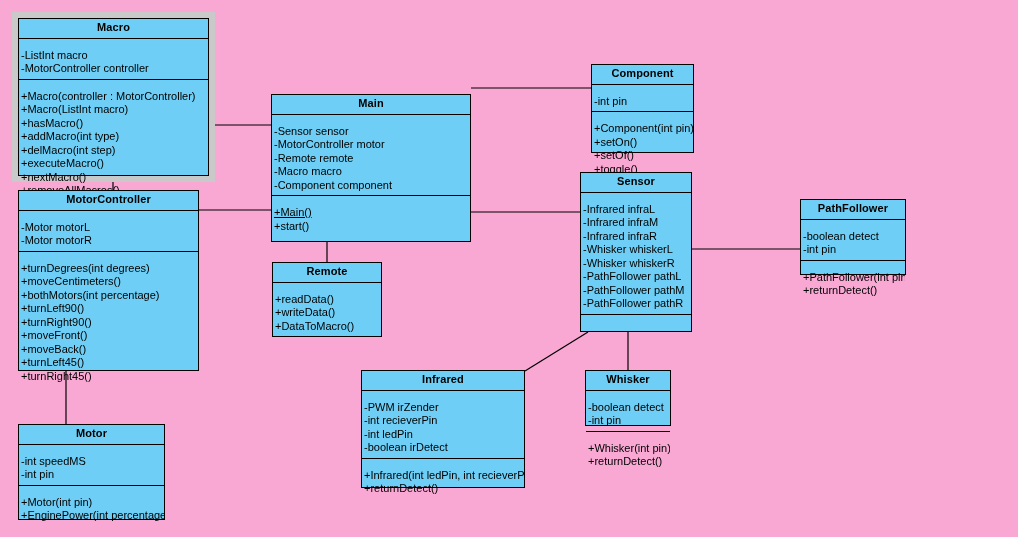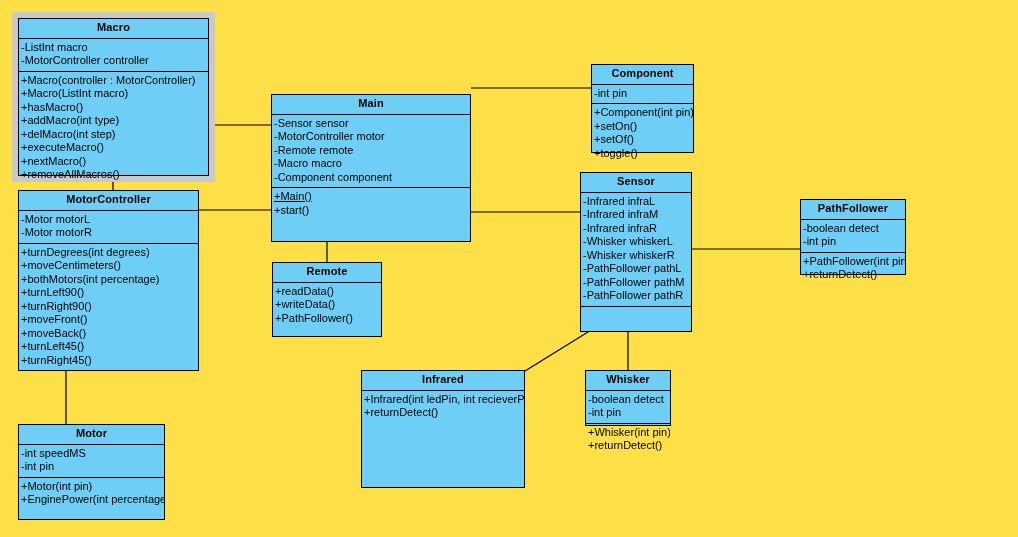--- a/index.html
+++ b/index.html
@@ -7,21 +7,21 @@
     padding: 0;
     background: #ffffff;
   }
   body {
     font-family: "Liberation Sans", sans-serif;
   }
   #canvas {
     position: relative;
     width: 1018px;
     height: 537px;
-    background: #fde047;
+    background: #f9a8d4;
     overflow: hidden;
   }
   svg.edges {
     position: absolute;
     left: 0;
     top: 0;
     width: 1018px;
     height: 537px;
     pointer-events: none;
   }
@@ -38,20 +38,21 @@
   .uml .title {
     text-align: center;
     font-weight: bold;
     font-size: 11px;
     padding: 2px 2px 3px 2px;
     border-bottom: 1px solid #000000;
     letter-spacing: 0.1px;
   }
   .uml .compartment {
     padding: 2px 0 3px 0;
+    margin-top: 8px;
   }
   .uml .compartment.bordered {
     border-bottom: 1px solid #000000;
   }
   .uml .row {
     padding: 0 2px 0 2px;
     white-space: nowrap;
     overflow: hidden;
   }
   .uml .row.static {
@@ -155,21 +156,21 @@
       <div class="row static">+Main()</div>
       <div class="row">+start()</div>
     </div>
   </div>
 
   <div class="uml" style="left:272px; top:262px; width:110px; height:75px;">
     <div class="title">Remote</div>
     <div class="compartment">
       <div class="row">+readData()</div>
       <div class="row">+writeData()</div>
-      <div class="row">+PathFollower()</div>
+      <div class="row">+DataToMacro()</div>
     </div>
   </div>
 
   <div class="uml" style="left:591px; top:64px; width:103px; height:89px;">
     <div class="title">Component</div>
     <div class="compartment bordered">
       <div class="row">-int pin</div>
     </div>
     <div class="compartment">
       <div class="row">+Component(int pin)</div>
@@ -200,20 +201,26 @@
       <div class="row">-int pin</div>
     </div>
     <div class="compartment">
       <div class="row">+PathFollower(int pin)</div>
       <div class="row">+returnDetect()</div>
     </div>
   </div>
 
   <div class="uml" style="left:361px; top:370px; width:164px; height:118px;">
     <div class="title">Infrared</div>
+    <div class="compartment bordered">
+      <div class="row">-PWM irZender</div>
+      <div class="row">-int recieverPin</div>
+      <div class="row">-int ledPin</div>
+      <div class="row">-boolean irDetect</div>
+    </div>
     <div class="compartment">
       <div class="row">+Infrared(int ledPin, int recieverPin)</div>
       <div class="row">+returnDetect()</div>
     </div>
   </div>
 
   <div class="uml" style="left:585px; top:370px; width:86px; height:56px;">
     <div class="title">Whisker</div>
     <div class="compartment bordered">
       <div class="row">-boolean detect</div>

